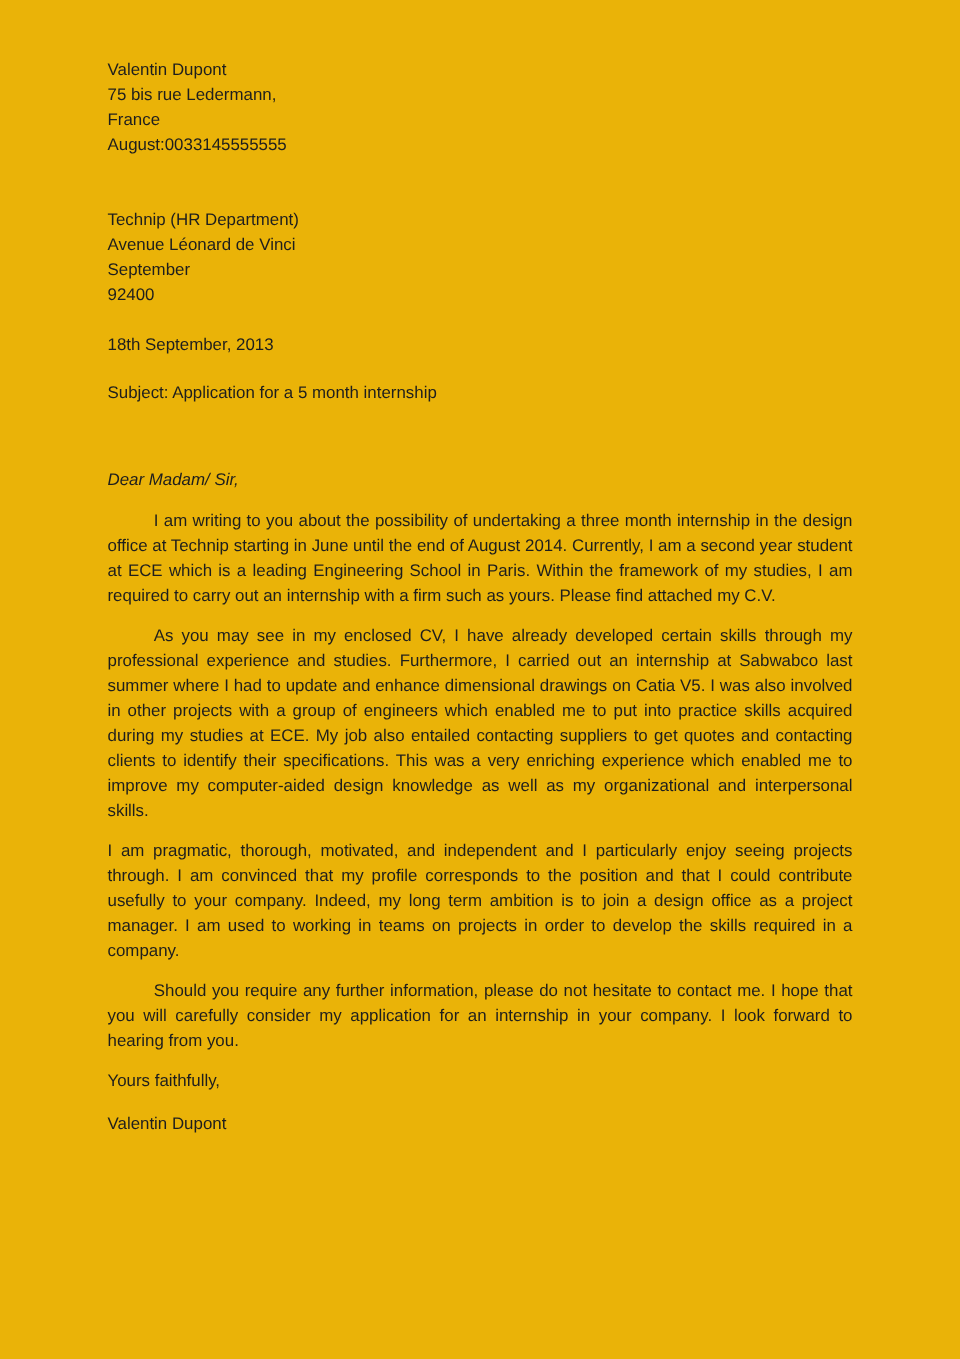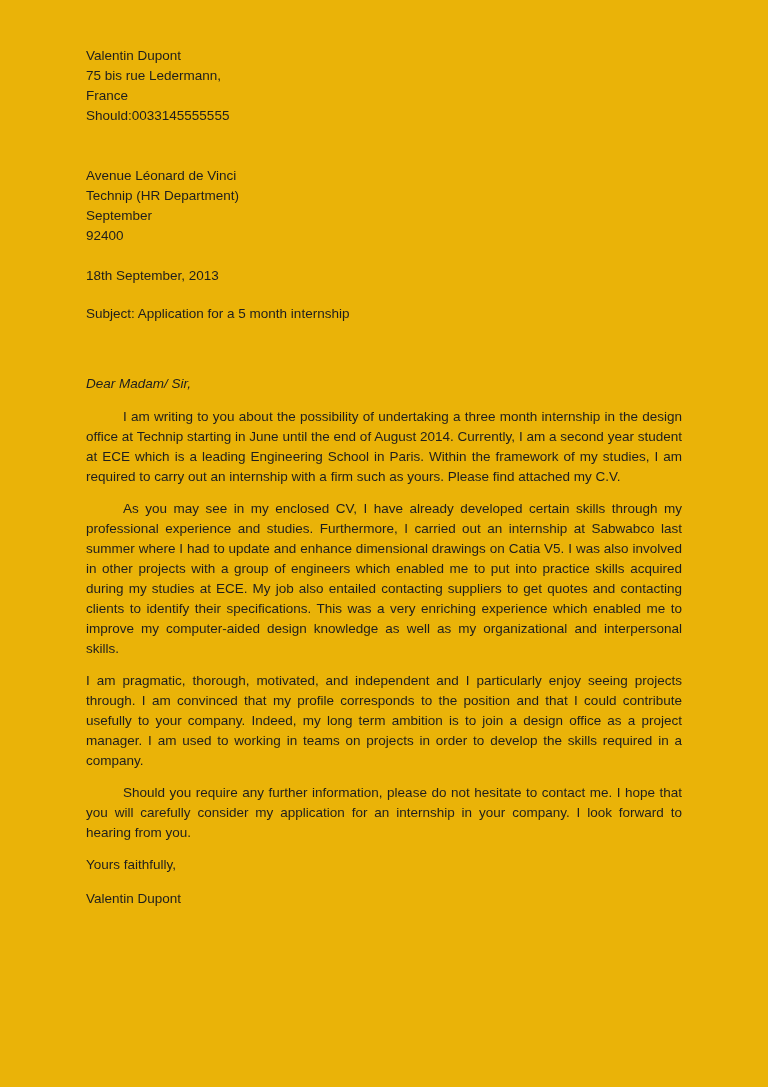--- a/index.html
+++ b/index.html
@@ -37,26 +37,26 @@
 </style>
 </head>
 <body>
 
 <div class="page">
 
   <div class="block-sender">
     <div class="line">Valentin Dupont</div>
     <div class="line">75 bis rue Ledermann,</div>
     <div class="line">France</div>
-    <div class="line">Should:0033145555555</div>
+    <div class="line">August:0033145555555</div>
   </div>
 
   <div class="block-recipient">
+    <div class="line">Technip (HR Department)</div>
     <div class="line">Avenue Léonard de Vinci</div>
-    <div class="line">Technip (HR Department)</div>
     <div class="line">September</div>
     <div class="line">92400</div>
   </div>
 
   <div class="date-line">18th September, 2013</div>
 
   <div class="subject-line">Subject: Application for a 5 month internship</div>
 
   <div class="salutation-line">Dear Madam/ Sir,</div>
 

